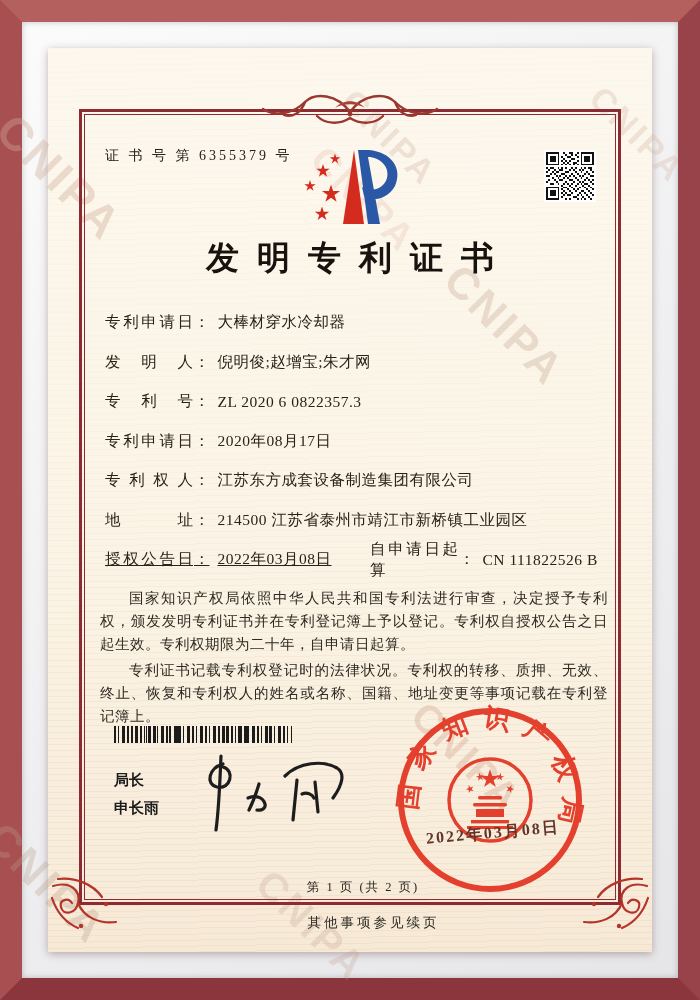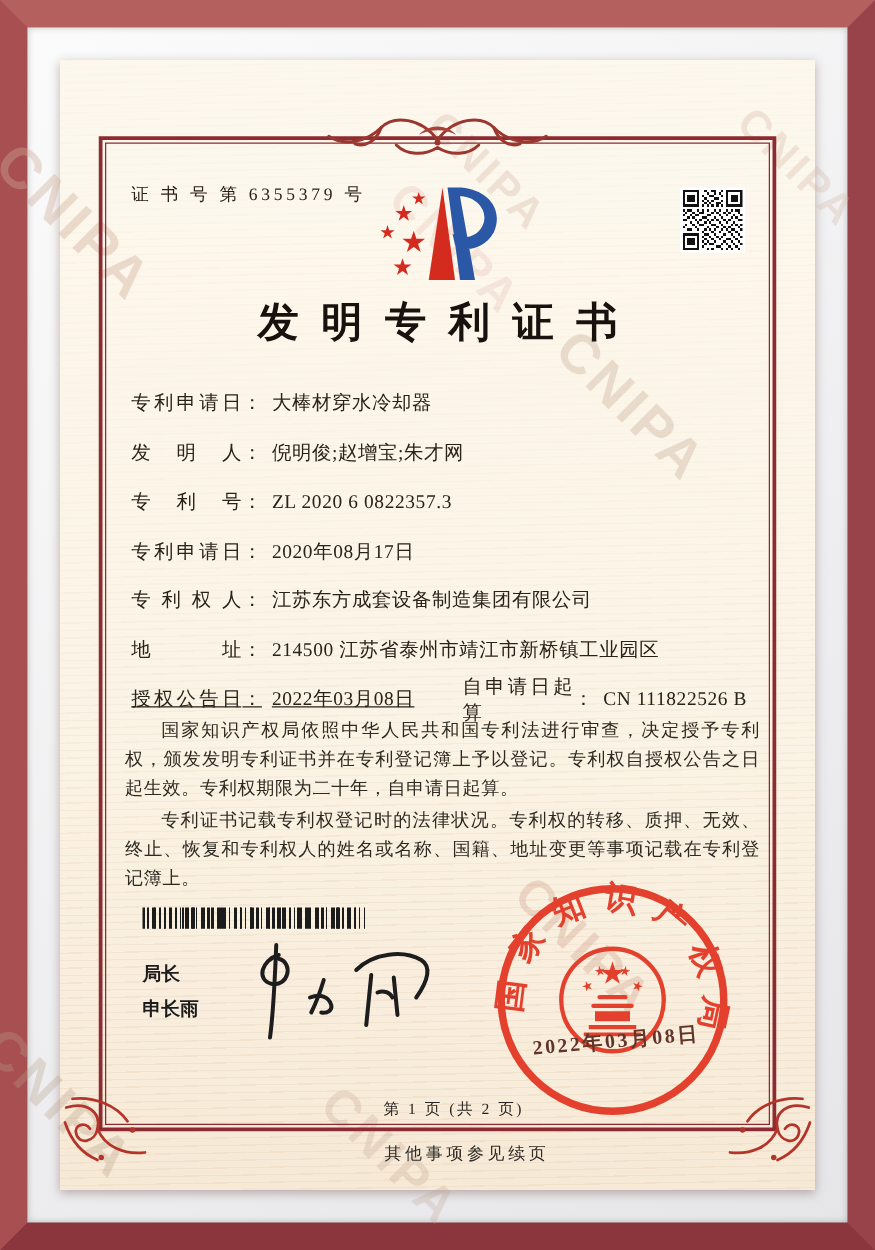--- a/index.html
+++ b/index.html
@@ -42,21 +42,21 @@
   .qr{left:544px;top:150px;width:52px;height:52px;background:#fff;padding:2px;box-sizing:border-box;}
   .title{left:0;right:0;top:236px;text-align:center;font-size:33px;font-weight:700;
          letter-spacing:18px;text-indent:18px;color:#17120d;}
   .fields{left:105px;top:303px;right:88px;color:#2a2118;}
   .frow{height:39.5px;display:flex;align-items:center;font-size:15.5px;}
   .flabel{display:inline-block;width:88px;text-align:justify;text-align-last:justify;}
   .fcolon{margin:0 8px 0 1px;}
   .fcell1{display:flex;align-items:center;width:265px;flex:none;text-decoration:underline;}
   .fcell2{display:flex;align-items:center;}
   .fval{letter-spacing:.5px;}
-  .body-text{left:100px;right:92px;top:574px;font-size:14.5px;line-height:1.58;
+  .body-text{left:100px;right:92px;top:587px;font-size:14.5px;line-height:1.58;
              color:#2e2a22;letter-spacing:.5px;text-align:justify;}
   .body-text p{margin:0 0 3px 0;text-indent:2em;}
   .barcode{left:114px;top:726px;width:178px;height:17px;
     background:
       repeating-linear-gradient(90deg,#1b1b1b 0 2px,transparent 2px 4px,#1b1b1b 4px 5px,transparent 5px 8px,#1b1b1b 8px 11px,transparent 11px 13px),
       repeating-linear-gradient(90deg,transparent 0 9px,#1b1b1b 9px 10px,transparent 10px 17px,#1b1b1b 17px 19px,transparent 19px 23px);}
   .director{left:114px;top:772px;font-family:"Liberation Sans","DejaVu Sans",sans-serif;
             font-size:15px;font-weight:700;color:#1c1c1c;line-height:1;}
   .director .name{margin-top:13px;}
   .signature{left:185px;top:750px;width:175px;height:88px;}

